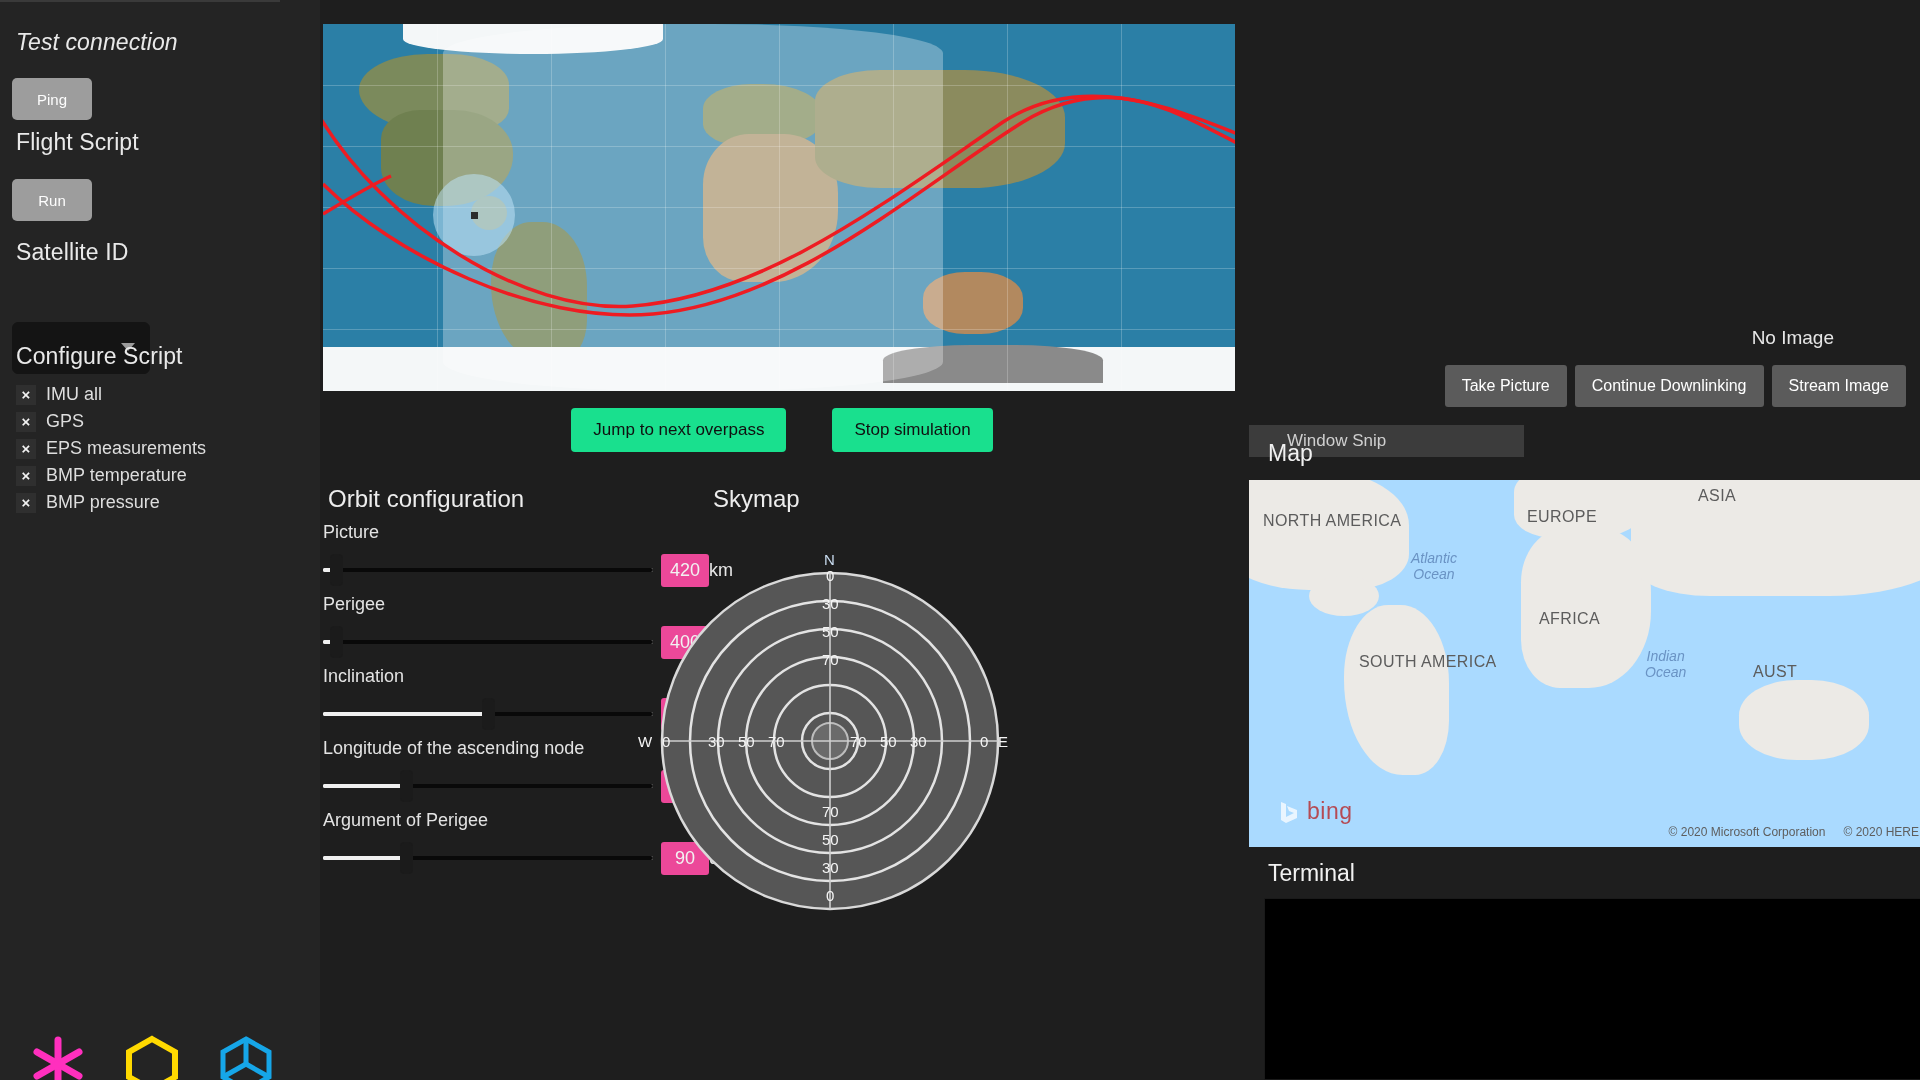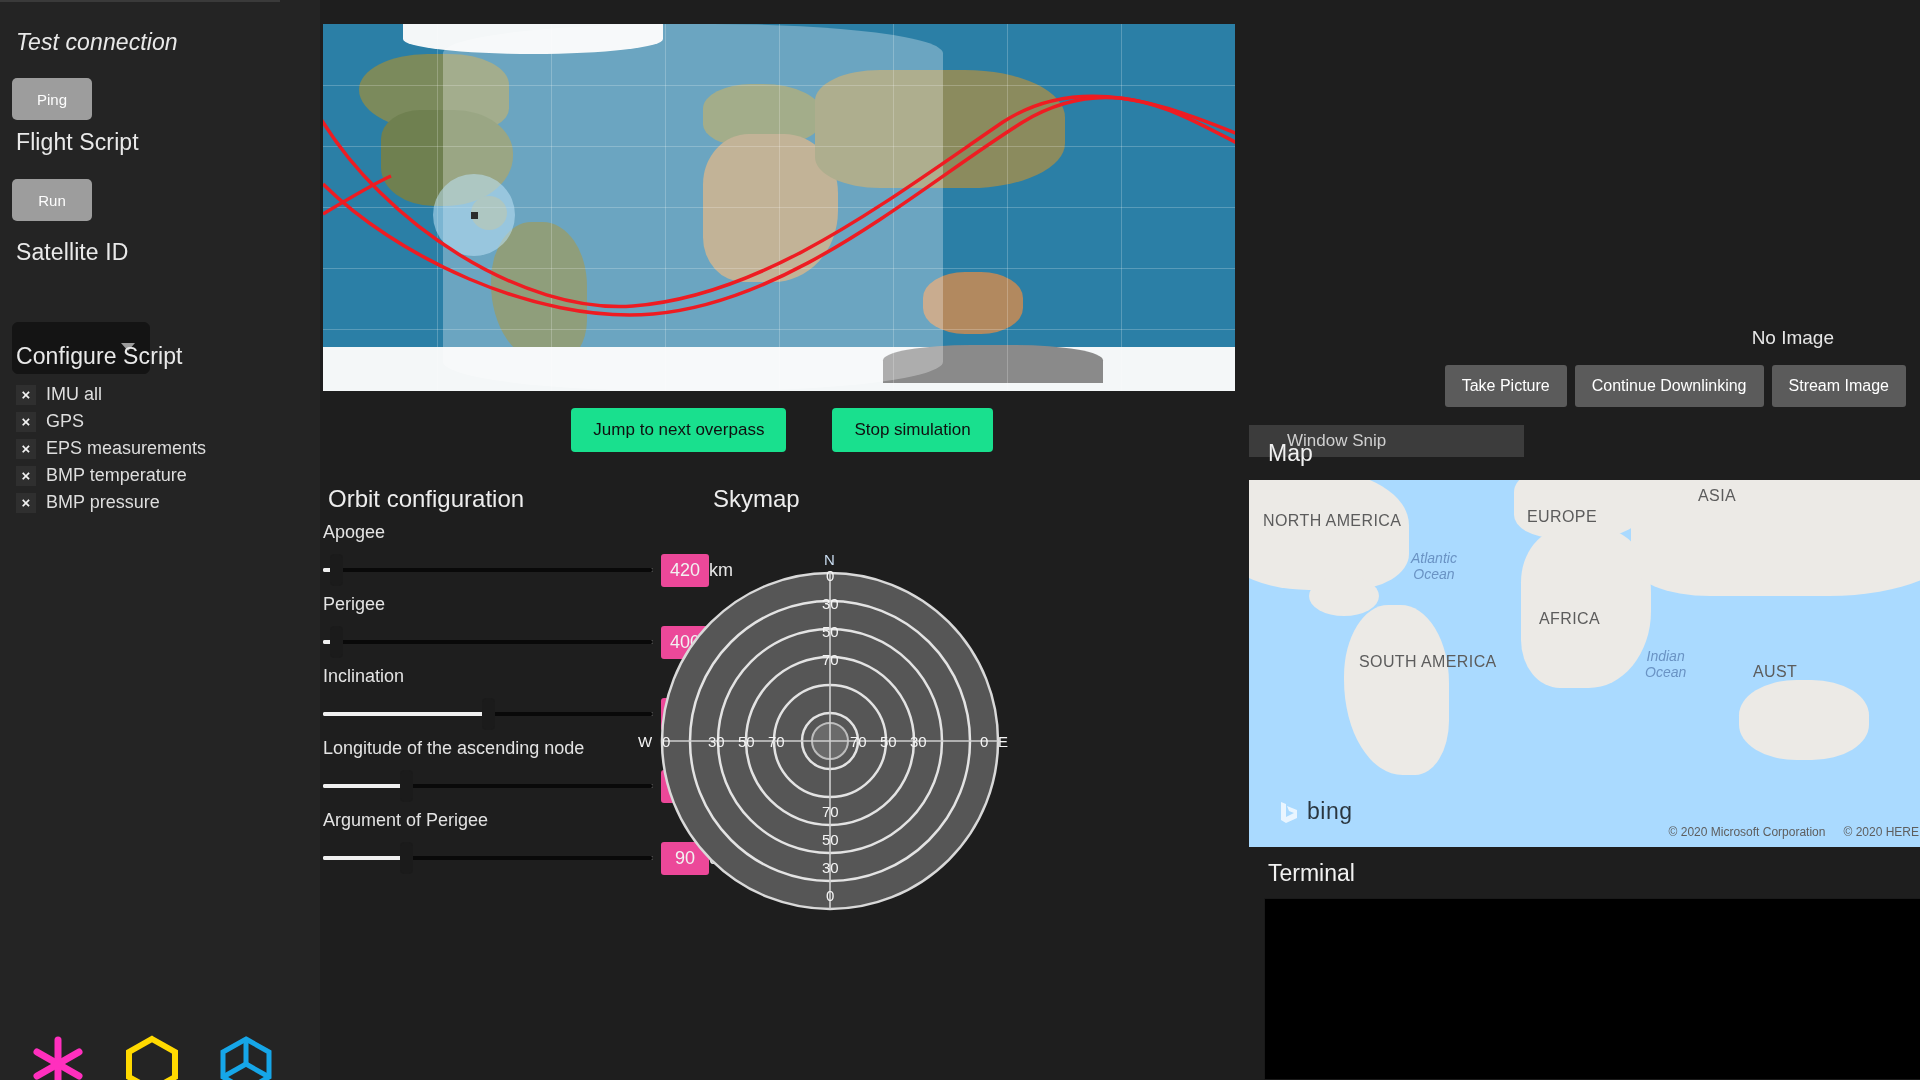--- a/index.html
+++ b/index.html
@@ -139,21 +139,21 @@
   #map-title { position:absolute; left:28px; top:440px; font-size:23px; color:#f1f1f1; }
 
   #bingmap {
     position:absolute; left:9px; top:480px; width:680px; height:367px;
     background:#aadaff; overflow:hidden;
   }
   .bm-land { position:absolute; background:#eceae6; }
   .bm-label { position:absolute; font-size:16px; color:#5c5c5c; letter-spacing:.4px; }
   .bm-ocean-label { position:absolute; font-size:14px; color:#6a93c4; font-style:italic; text-align:center; line-height:1.15; }
   #bing-logo { position:absolute; left:28px; bottom:22px; display:flex; align-items:center; gap:6px; opacity:.75; }
-  #bing-logo .bword { font-size:23px; color:#000000; font-weight:400; letter-spacing:.5px; }
+  #bing-logo .bword { font-size:23px; color:#b91c1c; font-weight:400; letter-spacing:.5px; }
   #bm-credits { position:absolute; right:10px; bottom:8px; font-size:12px; color:#5e5e5e; display:flex; gap:18px; }
 
   #term-title { position:absolute; left:28px; top:860px; font-size:23px; color:#f1f1f1; }
   #terminal {
     position:absolute; left:24px; top:898px; width:670px; height:182px;
     background:#000; border:1px solid #1a1a1a;
   }
 </style>
 </head>
 <body>
@@ -263,21 +263,21 @@
     <div id="gbtns">
         <button class="green-btn" style="background:#19e08e">Jump to next overpass</button>
         <button class="green-btn" style="background:#19e08e">Stop simulation</button>
       </div>
 
     <div id="orbit-title">Orbit configuration</div>
     <div id="skymap-title">Skymap</div>
 
     <div id="sliders">
         <div class="slider-block" style="top:522px">
-    <div class="sl-label">Apogee</div>
+    <div class="sl-label">Picture</div>
     <div class="sl-row">
       <div class="sl-track">
         <div class="sl-fill" style="width:13px"></div>
         <div class="sl-rest" style="left:13px;width:317px"></div>
         <div class="sl-thumb" style="left:8px"></div>
       </div>
       <div class="sl-valbox">420</div>
       <span class="sl-unit">km</span>
     </div>
         </div>

